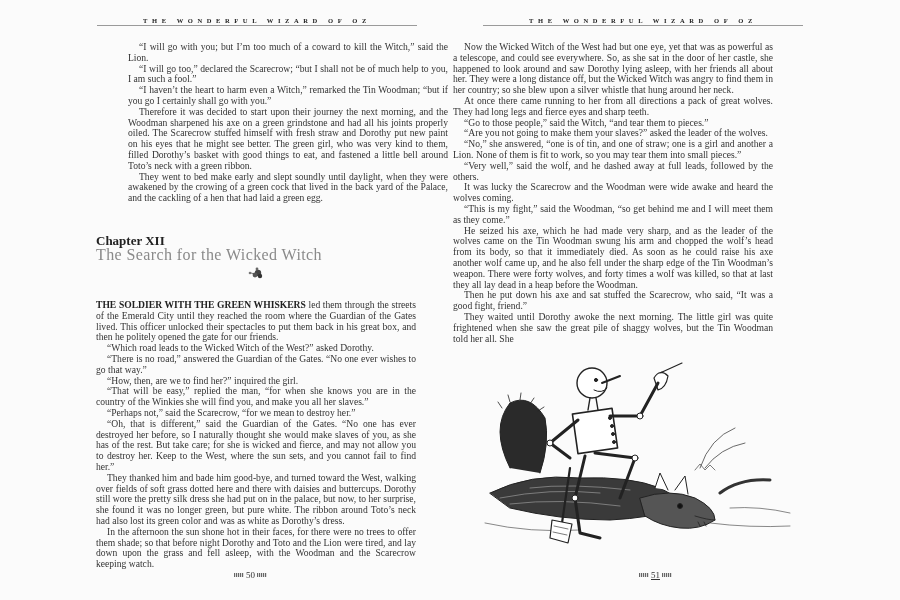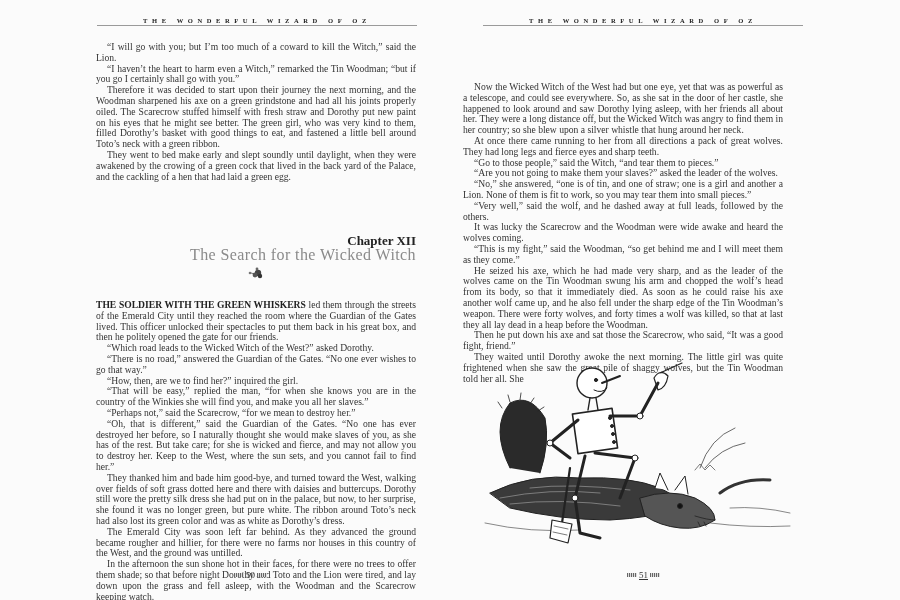--- a/index.html
+++ b/index.html
@@ -22,51 +22,52 @@
     #left .running-head { left: 97px; width: 320px; }
     #left .head-rule { left: 97px; width: 320px; }
     #right .running-head { left: 33px; width: 320px; }
     #right .head-rule { left: 33px; width: 320px; }
 
     .text {
       position: absolute; font-size: 9.6px; line-height: 10.8px;
       text-align: justify; color: #333;
     }
     #left .text { left: 96px; width: 320px; }
-    #right .text { left: 13px; width: 320px; margin-top: 40px; }
+    #right .text { left: 3px; width: 320px; }
     .text p { margin: 0; text-indent: 11px; }
     .text p.noindent { text-indent: 0; }
     .smallcaps-lead { font-weight: bold; color: #222; }
 
-    .chapter-block { position: absolute; left: 96px; width: 320px; top: 234px; text-align: right; }
+    .chapter-block { position: absolute; left: 96px; width: 320px; top: 234px; text-align: left; }
     .chapter-num { font-size: 13px; font-weight: bold; color: #222; line-height: 14px; }
     .chapter-title { font-size: 16px; color: #8a8a8a; letter-spacing: 0.4px; line-height: 14px; }
     .ornament { display: block; margin: 3px auto 0; }
 
     .folio {
       position: absolute; top: 570px; font-size: 9px; color: #333;
       display: flex; align-items: center; gap: 2px;
     }
     .folio .orn { display: inline-block; width: 10px; height: 4px; background: repeating-linear-gradient(90deg,#666 0 1px,#ddd 1px 2px); }
     #left .folio { left: 234px; }
-    #right .folio { left: 177px; text-decoration: underline; }
+    #right .folio { left: 189px; text-decoration: underline; }
 
     .illustration { position: absolute; left: 20px; top: 348px; width: 330px; height: 205px; }
   </style>
 </head>
 <body>
 
 <div class="spread">
 
   <div class="page" id="left">
     <div class="running-head">THE WONDERFUL WIZARD OF OZ</div>
     <div class="head-rule"></div>
 
-    <div class="text" style="top:42px;">
+    <div class="text" style="top:42px;margin-left:32px;">
       <p>“I will go with you; but I’m too much of a coward to kill the Witch,” said the Lion.</p>
+      <p>“I will go too,” declared the Scarecrow; “but I shall not be of much help to you, I am such a fool.”</p>
       <p>“I haven’t the heart to harm even a Witch,” remarked the Tin Woodman; “but if you go I certainly shall go with you.”</p>
       <p>Therefore it was decided to start upon their journey the next morning, and the Woodman sharpened his axe on a green grindstone and had all his joints properly oiled. The Scarecrow stuffed himself with fresh straw and Dorothy put new paint on his eyes that he might see better. The green girl, who was very kind to them, filled Dorothy’s basket with good things to eat, and fastened a little bell around Toto’s neck with a green ribbon.</p>
       <p>They went to bed make early and slept soundly until daylight, when they were awakened by the crowing of a green cock that lived in the back yard of the Palace, and the cackling of a hen that had laid a green egg.</p>
     </div>
 
     <div class="chapter-block">
       <div class="chapter-num">Chapter XII</div>
       <div class="chapter-title">The Search for the Wicked Witch</div>
       <svg class="ornament" width="20" height="16" viewBox="0 0 20 16">
         <circle cx="12" cy="8" r="3.2" fill="#444"></circle>
@@ -80,21 +81,20 @@
 
     <div class="text" style="top:300px;">
       <p class="noindent"><span class="smallcaps-lead">THE SOLDIER WITH THE GREEN WHISKERS</span><span> led them through the streets of the Emerald City until they reached the room where the Guardian of the Gates lived. This officer unlocked their spectacles to put them back in his great box, and then he politely opened the gate for our friends.</span></p>
       <p>“Which road leads to the Wicked Witch of the West?” asked Dorothy.</p>
       <p>“There is no road,” answered the Guardian of the Gates. “No one ever wishes to go that way.”</p>
       <p>“How, then, are we to find her?” inquired the girl.</p>
       <p>“That will be easy,” replied the man, “for when she knows you are in the country of the Winkies she will find you, and make you all her slaves.”</p>
       <p>“Perhaps not,” said the Scarecrow, “for we mean to destroy her.”</p>
       <p>“Oh, that is different,” said the Guardian of the Gates. “No one has ever destroyed her before, so I naturally thought she would make slaves of you, as she has of the rest. But take care; for she is wicked and fierce, and may not allow you to destroy her. Keep to the West, where the sun sets, and you cannot fail to find her.”</p>
       <p>They thanked him and bade him good-bye, and turned toward the West, walking over fields of soft grass dotted here and there with daisies and buttercups. Dorothy still wore the pretty silk dress she had put on in the palace, but now, to her surprise, she found it was no longer green, but pure white. The ribbon around Toto’s neck had also lost its green color and was as white as Dorothy’s dress.</p>
-      <p>The Emerald City was soon left far behind. As they advanced the ground became rougher and hillier, for there were no farms nor houses in this country of the West, and the ground was untilled.</p>
       <p>In the afternoon the sun shone hot in their faces, for there were no trees to offer them shade; so that before night Dorothy and Toto and the Lion were tired, and lay down upon the grass and fell asleep, with the Woodman and the Scarecrow keeping watch.</p>
     </div>
 
     <div class="folio">
       <span class="orn"></span>
       <span>50</span>
       <span class="orn"></span>
     </div>
   </div>
 
@@ -105,21 +105,21 @@
     <div class="text" style="top:42px;">
       <p>Now the Wicked Witch of the West had but one eye, yet that was as powerful as a telescope, and could see everywhere. So, as she sat in the door of her castle, she happened to look around and saw Dorothy lying asleep, with her friends all about her. They were a long distance off, but the Wicked Witch was angry to find them in her country; so she blew upon a silver whistle that hung around her neck.</p>
       <p>At once there came running to her from all directions a pack of great wolves. They had long legs and fierce eyes and sharp teeth.</p>
       <p>“Go to those people,” said the Witch, “and tear them to pieces.”</p>
       <p>“Are you not going to make them your slaves?” asked the leader of the wolves.</p>
       <p>“No,” she answered, “one is of tin, and one of straw; one is a girl and another a Lion. None of them is fit to work, so you may tear them into small pieces.”</p>
       <p>“Very well,” said the wolf, and he dashed away at full leads, followed by the others.</p>
       <p>It was lucky the Scarecrow and the Woodman were wide awake and heard the wolves coming.</p>
       <p>“This is my fight,” said the Woodman, “so get behind me and I will meet them as they come.”</p>
       <p>He seized his axe, which he had made very sharp, and as the leader of the wolves came on the Tin Woodman swung his arm and chopped the wolf’s head from its body, so that it immediately died. As soon as he could raise his axe another wolf came up, and he also fell under the sharp edge of the Tin Woodman’s weapon. There were forty wolves, and forty times a wolf was killed, so that at last they all lay dead in a heap before the Woodman.</p>
-      <p>Then he put down his axe and sat those the Scarecrow, who said, “It was a good fight, friend.”</p>
+      <p>Then he put down his axe and sat stuffed the Scarecrow, who said, “It was a good fight, friend.”</p>
       <p>They waited until Dorothy awoke the next morning. The little girl was quite frightened when she saw the great pile of shaggy wolves, but the Tin Woodman told her all. She</p>
     </div>
 
     <svg class="illustration" viewBox="0 0 330 205">
       <g fill="none" stroke="#222" stroke-linecap="round" stroke-linejoin="round">
 
         <path d="M40 120 Q20 80 40 55 Q60 45 75 70 Q80 95 70 125" fill="#2a2a2a" stroke-width="1"></path>
         <path d="M32 60 l-4 -6 M40 54 l-2 -7 M50 52 l1 -7 M60 56 l4 -6 M68 63 l6 -4" stroke-width="0.8"></path>
 
         <path d="M20 145 Q60 125 110 130 Q160 128 190 140 Q210 150 215 160 Q180 170 140 172 Q90 172 40 160 Z" fill="#3a3a3a" stroke-width="1"></path>

